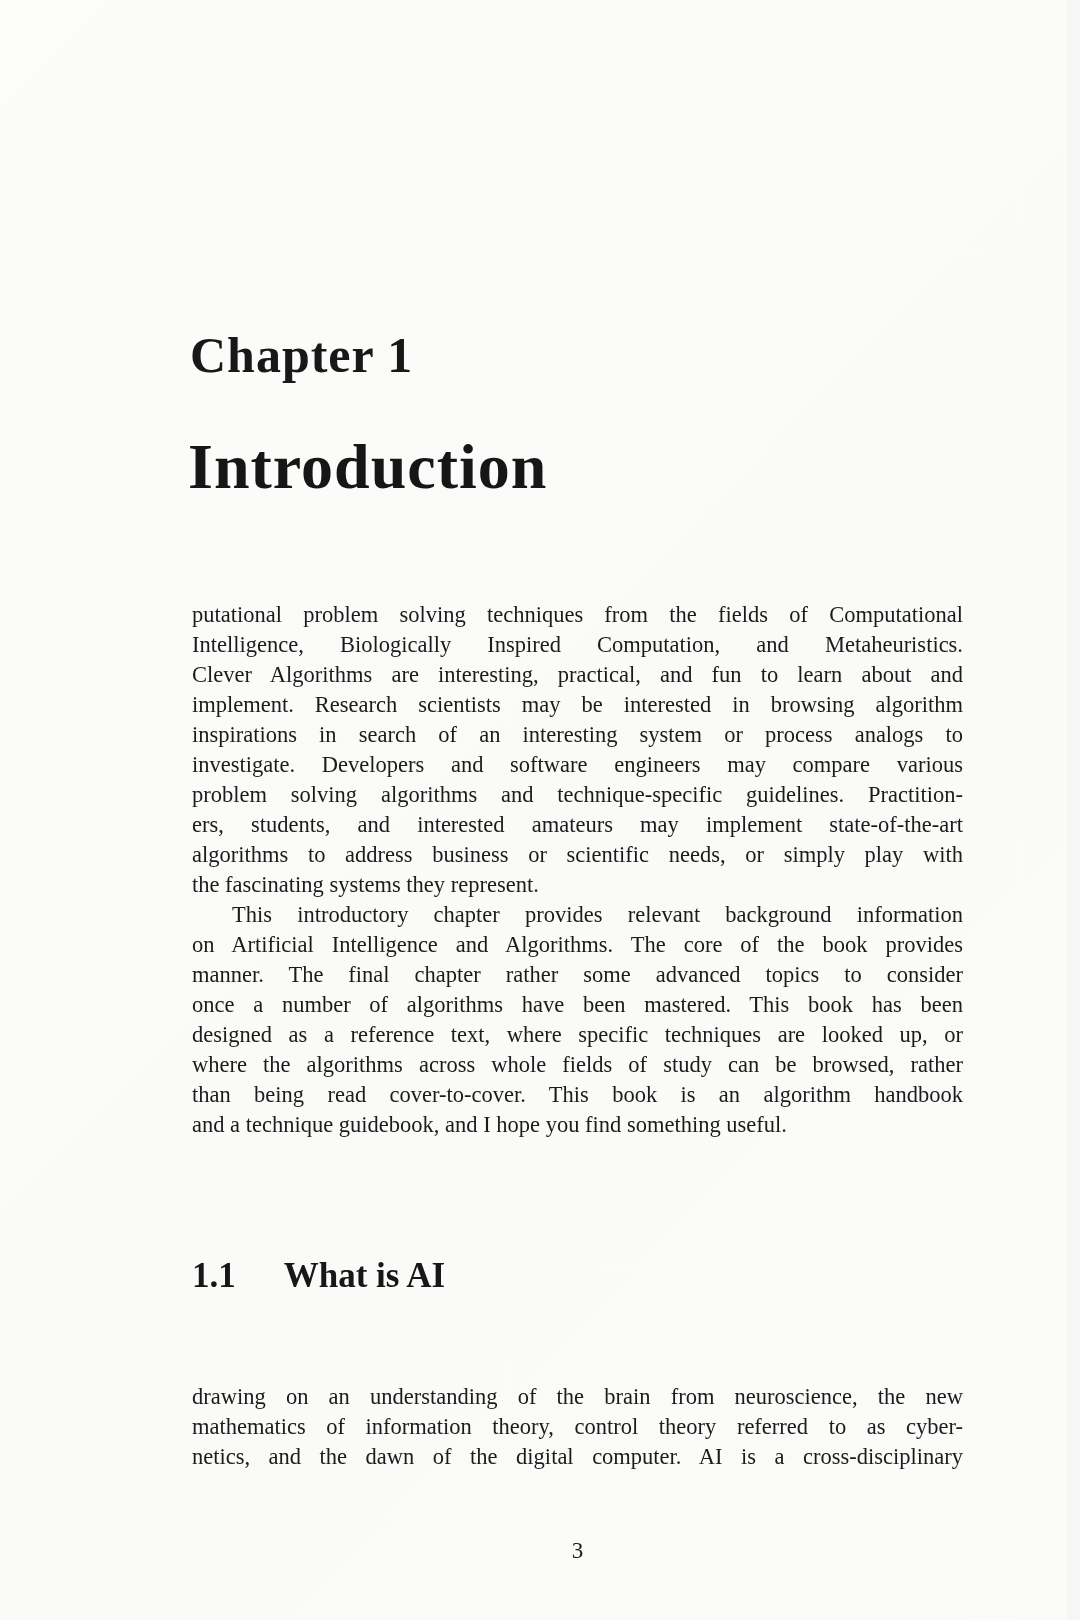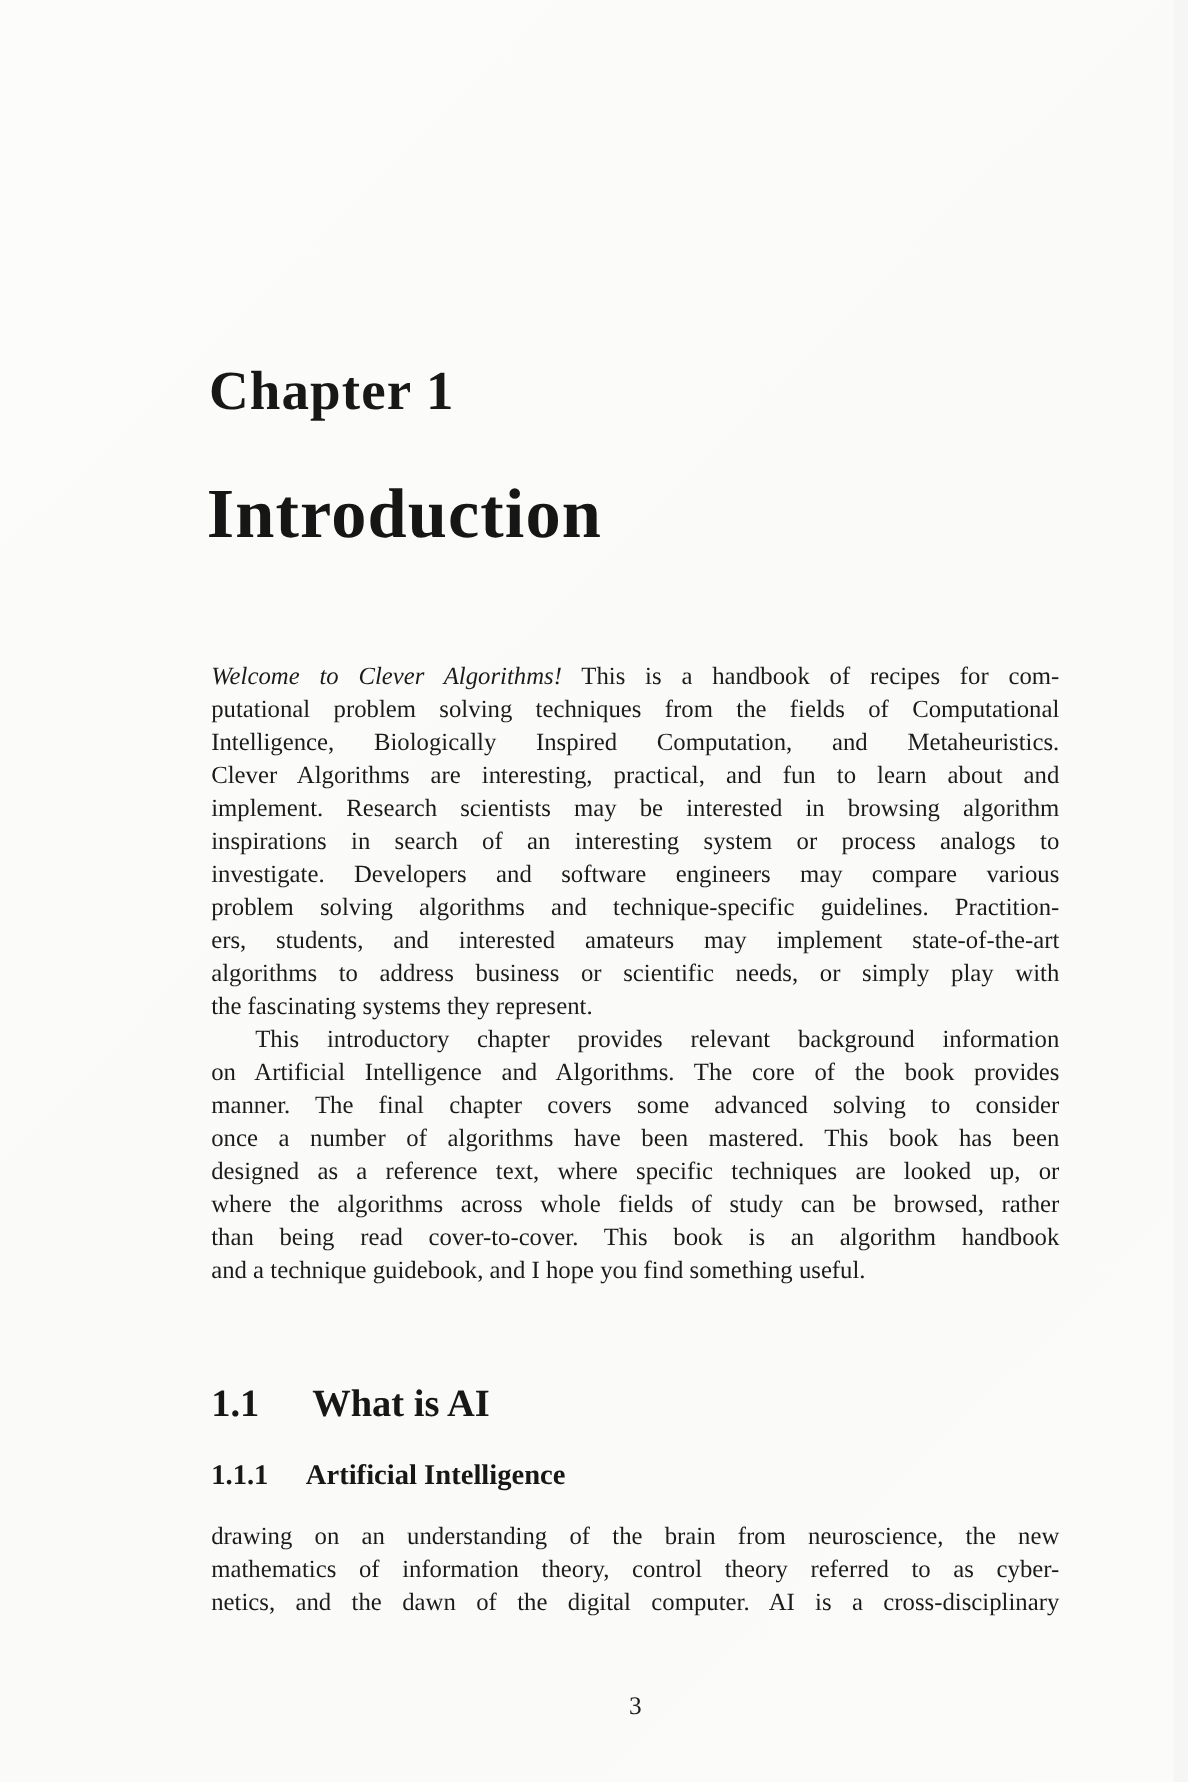--- a/index.html
+++ b/index.html
@@ -98,51 +98,47 @@
 <body>
 
 <div class="sheet">
 
   <div class="chapter-label">Chapter 1</div>
 
   <h1 class="page-title">Introduction</h1>
 
   <div class="body-text">
     <div class="para">
-        <div class="line"><em>Welcome to Clever Algorithms!</em><span> This is a handbook of recipes for com-</span></div>
         <div class="line"><span>putational problem solving techniques from the fields of Computational</span></div>
         <div class="line"><span>Intelligence, Biologically Inspired Computation, and Metaheuristics.</span></div>
         <div class="line"><span>Clever Algorithms are interesting, practical, and fun to learn about and</span></div>
         <div class="line"><span>implement. Research scientists may be interested in browsing algorithm</span></div>
         <div class="line"><span>inspirations in search of an interesting system or process analogs to</span></div>
         <div class="line"><span>investigate. Developers and software engineers may compare various</span></div>
         <div class="line"><span>problem solving algorithms and technique-specific guidelines. Practition-</span></div>
         <div class="line"><span>ers, students, and interested amateurs may implement state-of-the-art</span></div>
         <div class="line"><span>algorithms to address business or scientific needs, or simply play with</span></div>
         <div class="line last"><span>the fascinating systems they represent.</span></div>
       </div>
     <div class="para indent-first">
         <div class="line"><span>This introductory chapter provides relevant background information</span></div>
         <div class="line"><span>on Artificial Intelligence and Algorithms. The core of the book provides</span></div>
-        <div class="line"><span>manner. The final chapter covers some advanced solving to consider</span></div>
+        <div class="line"><span>manner. The final chapter rather some advanced topics to consider</span></div>
         <div class="line"><span>once a number of algorithms have been mastered. This book has been</span></div>
         <div class="line"><span>designed as a reference text, where specific techniques are looked up, or</span></div>
         <div class="line"><span>where the algorithms across whole fields of study can be browsed, rather</span></div>
         <div class="line"><span>than being read cover-to-cover. This book is an algorithm handbook</span></div>
         <div class="line last"><span>and a technique guidebook, and I hope you find something useful.</span></div>
       </div>
   </div>
 
   <div class="section-heading">
     <span class="sec-num">1.1</span><span class="sec-title">What is AI</span>
   </div>
 
-  <div class="subsection-heading">
-    <span class="sec-num">1.1.1</span><span class="sec-title">Artificial Intelligence</span>
-  </div>
 
   <div class="para para-standalone justify-all">
       <div class="line"><span>drawing on an understanding of the brain from neuroscience, the new</span></div>
       <div class="line"><span>mathematics of information theory, control theory referred to as cyber-</span></div>
       <div class="line"><span>netics, and the dawn of the digital computer. AI is a cross-disciplinary</span></div>
     </div>
 
   <div class="page-number">3</div>
 
 </div>

